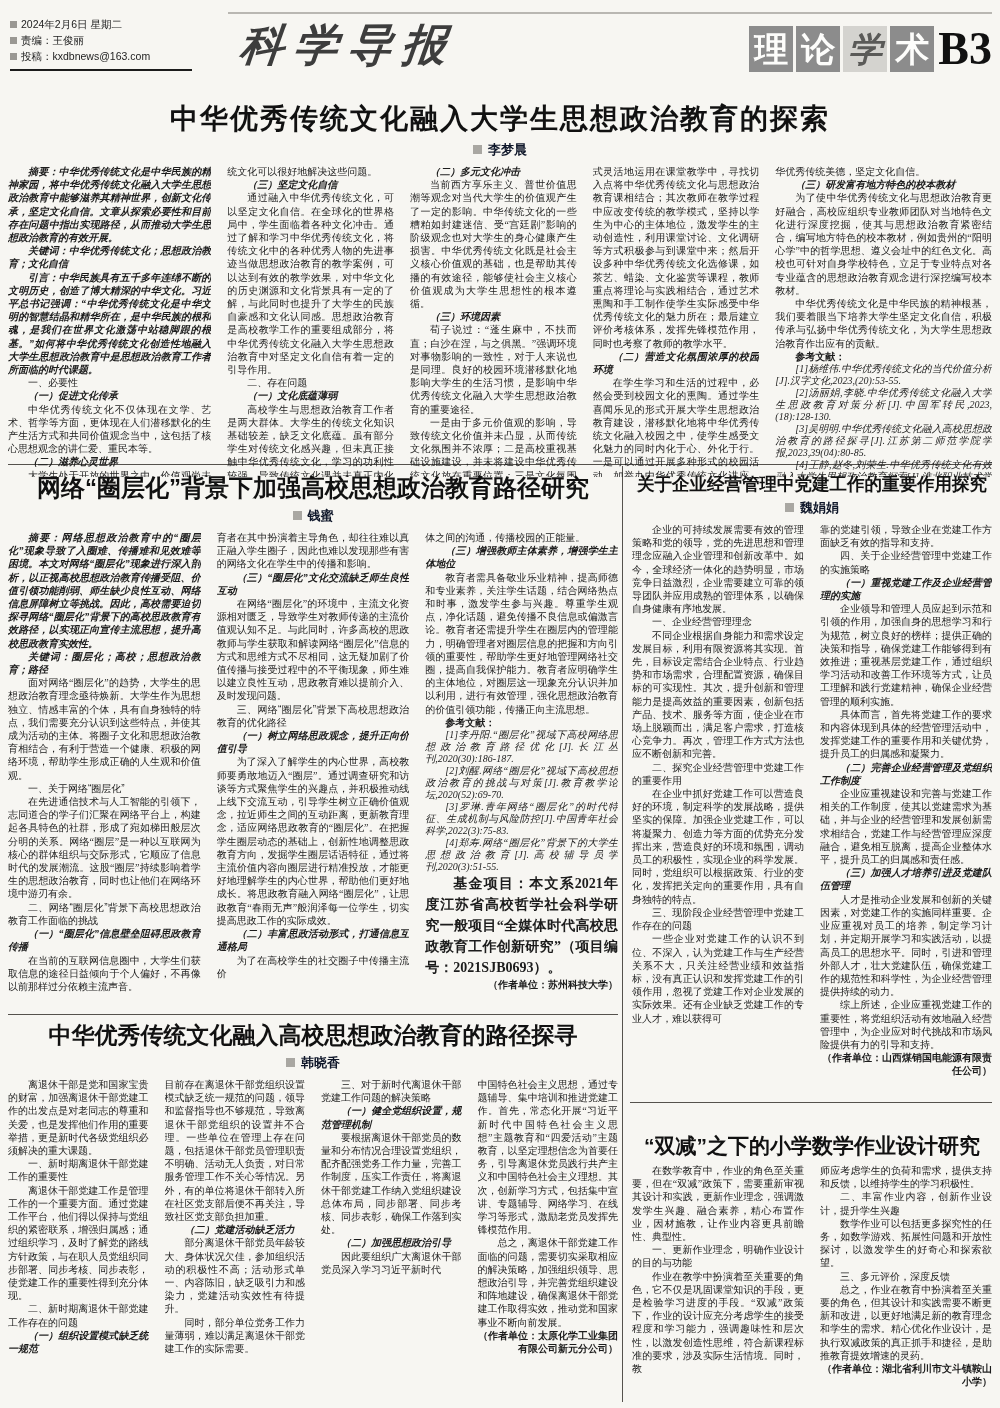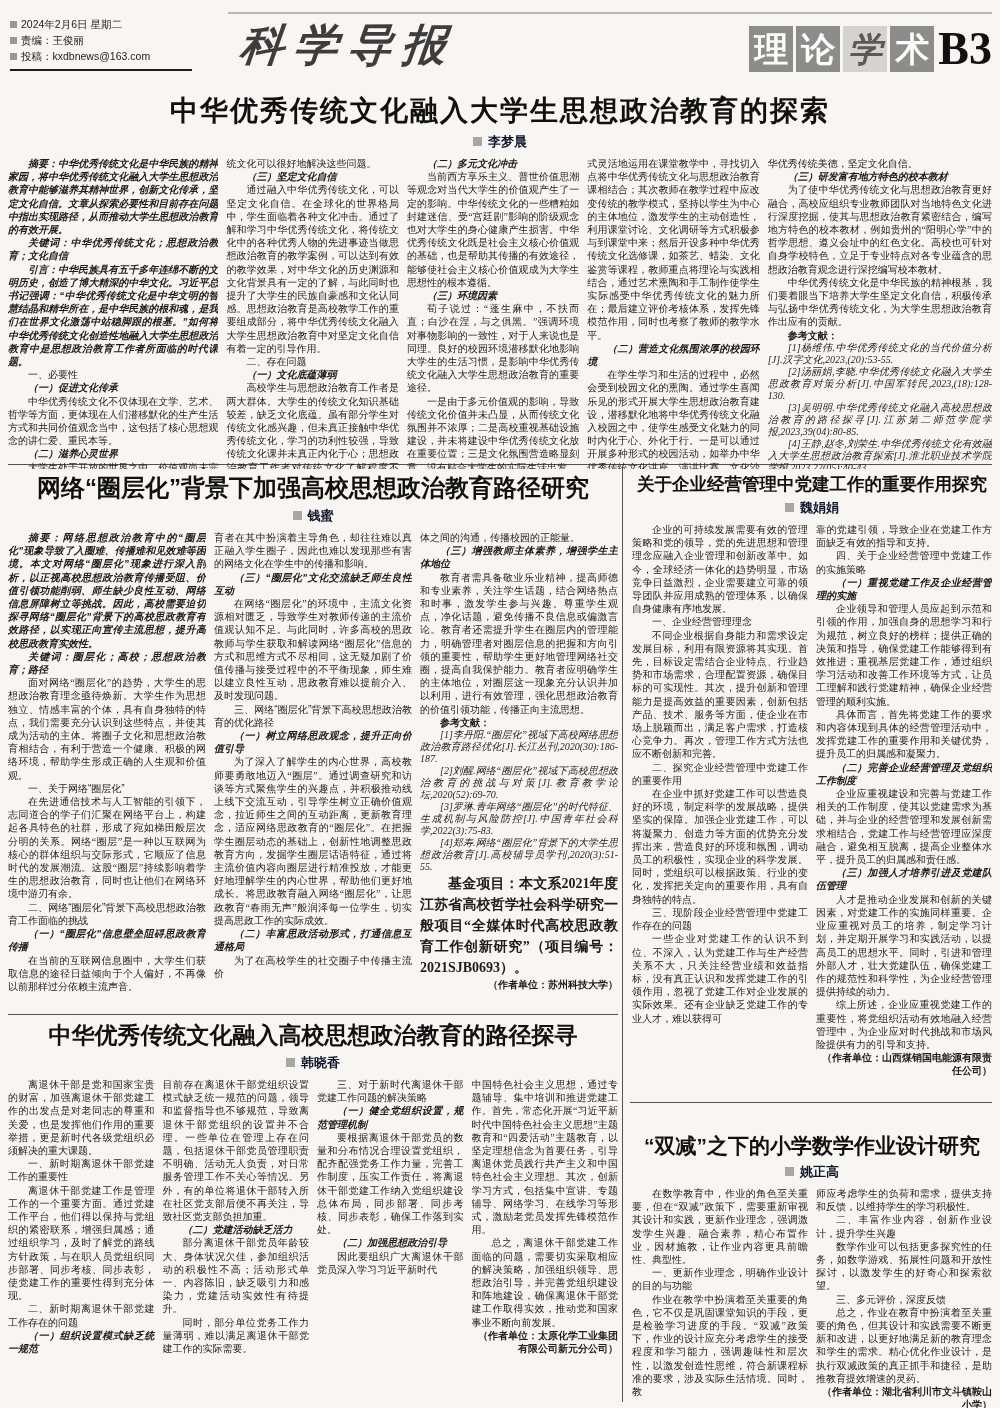--- a/index.html
+++ b/index.html
@@ -23,34 +23,34 @@
   .pageno{font-family:"Liberation Serif",serif;font-weight:700;font-size:46px;color:#111;margin-left:4px}
   
   .rule{position:absolute;background:#55524d}
   
   .art{position:absolute}
   .a-title{text-align:center;font-family:"Liberation Sans","DejaVu Sans",sans-serif;font-weight:900;color:#111;
            margin:0;white-space:nowrap}
   .a-author{text-align:center;font-family:"Liberation Sans","DejaVu Sans",sans-serif;
             font-size:13px;font-weight:700;margin:3px 0 6px 0;color:#0f172a}
   .a-author .sq{width:9px;height:9px;background:#a9a7a2;margin-right:6px}
-  .a-body{display:flex;gap:8px;overflow:hidden}
+  .a-body{display:flex;gap:16px;overflow:hidden}
   .col{flex:1;overflow:hidden;font-size:10px;line-height:13.2px}
   #a1 .col:first-child{flex:1.22}
   #a1 .col:last-child{flex:1.30}
   .pg{margin:0;text-align:justify;text-indent:2em}
   .pg.cont{text-indent:0}
   .pg.h1{font-family:"Liberation Sans","DejaVu Sans",sans-serif;font-weight:400}
   .pg.h2{font-weight:700;font-style:italic}
   .pg.abs{font-weight:700;font-style:italic}
   .pg.refh{font-weight:700;font-family:"Liberation Sans","DejaVu Sans",sans-serif}
   .pg.ref{font-size:10px;line-height:12px;font-style:italic}
   .pg.fund{font-weight:700;font-size:14px;line-height:21px}
   .pg.unit{font-weight:700;text-indent:0;text-align:right;font-family:"Liberation Sans","DejaVu Sans",sans-serif}
-  #t1{font-size:28px;letter-spacing:2px;margin-top:8px}
+  #t1{font-size:28px;letter-spacing:2px;margin-top:16px}
   #t2{font-size:24px}
   #t3{font-size:17.5px}
   #t4{font-size:23px}
   #t5{font-size:21px}
   #b1{height:312px;margin-top:6px}
   #b2{height:478px;margin-top:4px}
   #b3{height:578px;margin-top:4px}
   #b4{height:322px;margin-top:4px}
   #b5{height:240px;margin-top:4px}
 </style>
@@ -223,21 +223,20 @@
       <div class="col">
         <p class="pg cont">中国特色社会主义思想，通过专题辅导、集中培训和推进党建工作。首先，常态化开展“习近平新时代中国特色社会主义思想”主题教育和“四爱活动”主题教育，以坚定理想信念为首要任务，引导离退休党员践行共产主义和中国特色社会主义理想。其次，创新学习方式，包括集中宣讲、专题辅导、网络学习、在线学习等形式，激励老党员发挥先锋模范作用。</p>
         <p class="pg p">总之，离退休干部党建工作面临的问题，需要切实采取相应的解决策略，加强组织领导、思想政治引导，并完善党组织建设和阵地建设，确保离退休干部党建工作取得实效，推动党和国家事业不断向前发展。</p>
         <p class="pg unit">（作者单位：太原化学工业集团有限公司新元分公司）</p>
       </div>
     </div>
 </div>
 
 <div class="art" id="a5" style="left:632px;top:1132px;width:360px">
   <h1 class="a-title" id="t5">“双减”之下的小学数学作业设计研究</h1>
-  <div class="a-author"><span class="sq"></span><span>姚正高</span></div>
   <div class="a-body" id="b5">
       <div class="col">
         <p class="pg p">在数学教育中，作业的角色至关重要，但在“双减”政策下，需要重新审视其设计和实践，更新作业理念，强调激发学生兴趣、融合素养，精心布置作业，因材施教，让作业内容更具前瞻性、典型性。</p>
         <p class="pg h1">一、更新作业理念，明确作业设计的目的与功能</p>
         <p class="pg p">作业在教学中扮演着至关重要的角色，它不仅是巩固课堂知识的手段，更是检验学习进度的手段。“双减”政策下，作业的设计应充分考虑学生的接受程度和学习能力，强调趣味性和层次性，以激发创造性思维，符合新课程标准的要求，涉及实际生活情境。同时，教</p>
       </div>
       <div class="col">
         <p class="pg cont">师应考虑学生的负荷和需求，提供支持和反馈，以维持学生的学习积极性。</p>
         <p class="pg h1">二、丰富作业内容，创新作业设计，提升学生兴趣</p>
         <p class="pg p">数学作业可以包括更多探究性的任务，如数学游戏、拓展性问题和开放性探讨，以激发学生的好奇心和探索欲望。</p>

